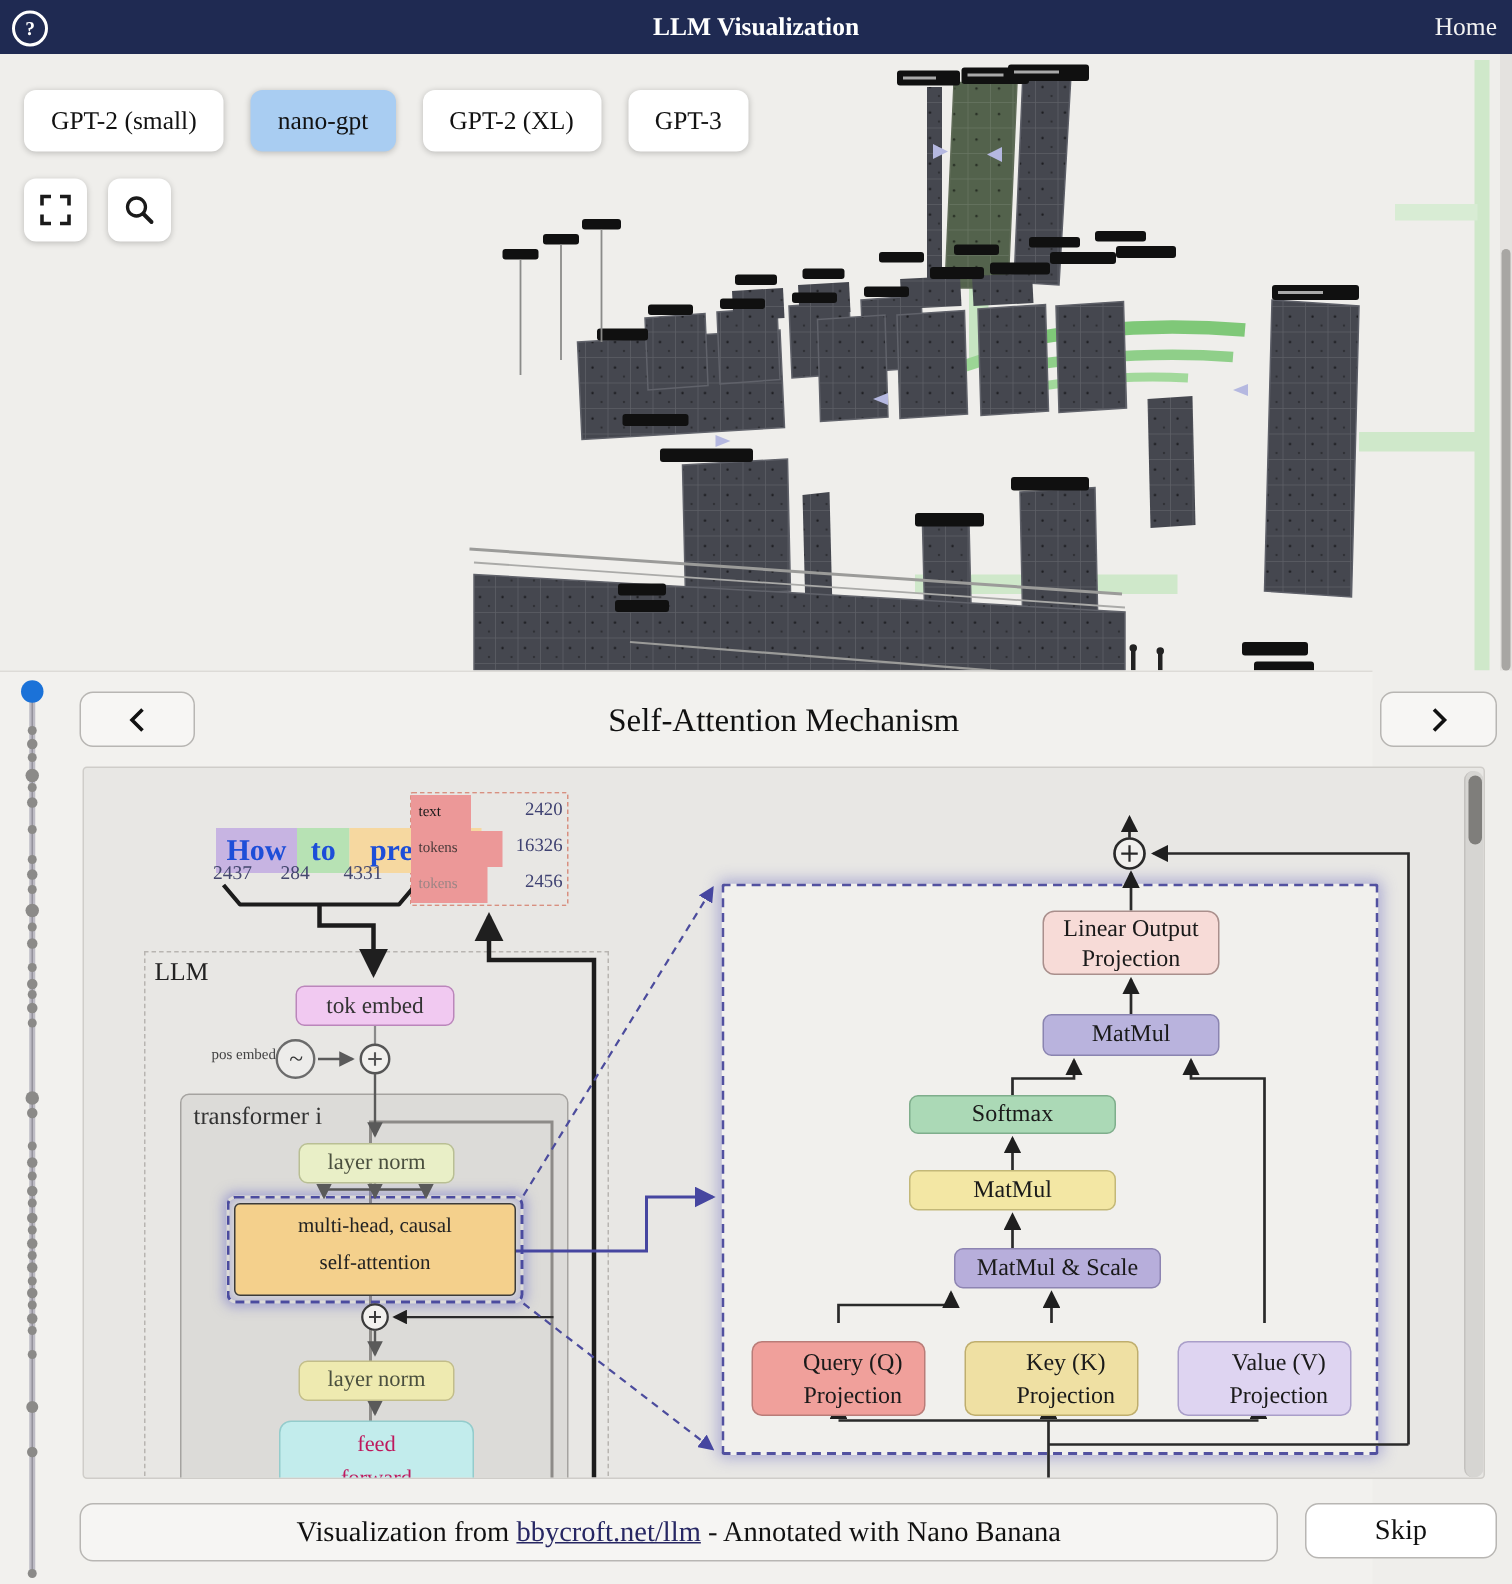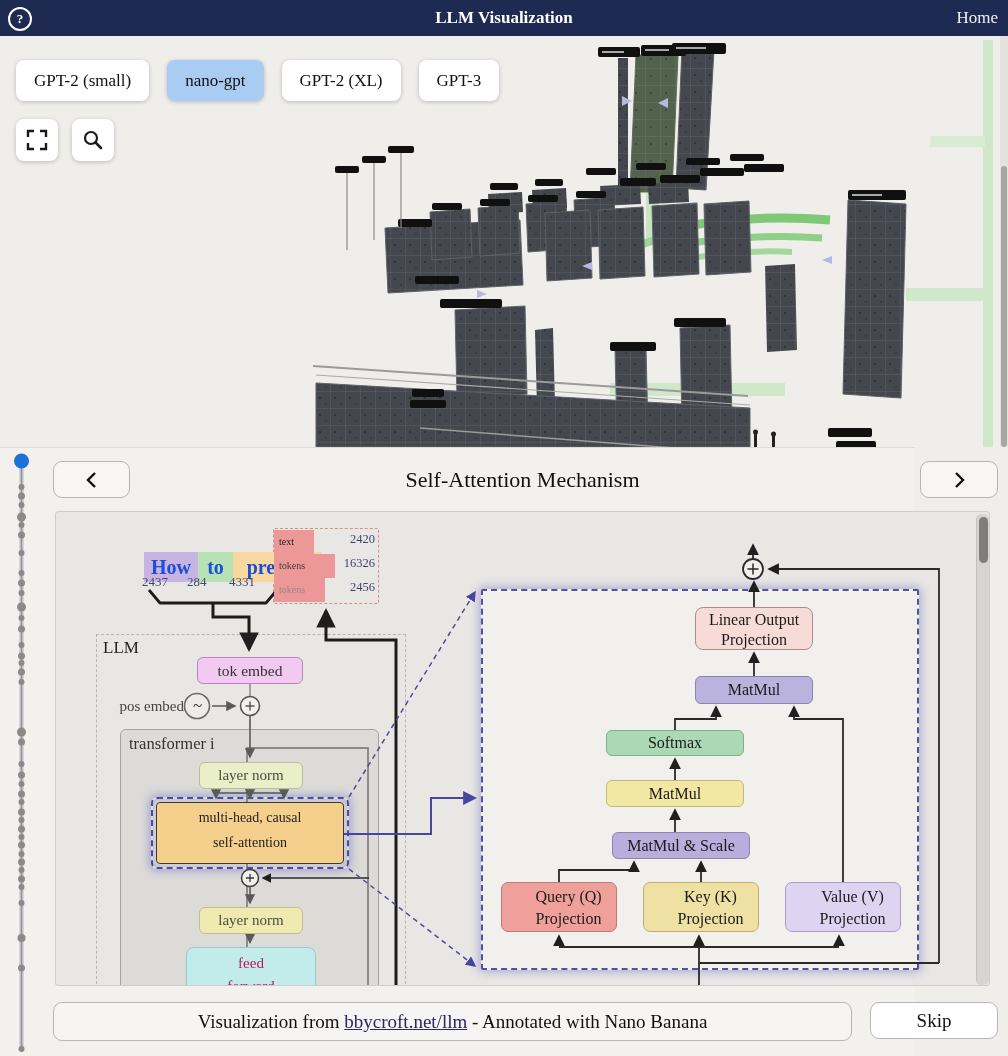--- a/index.html
+++ b/index.html
@@ -42,43 +42,43 @@
   .chip{position:absolute;top:40px;height:30px;line-height:30px;text-align:center;font-size:20px;font-weight:600;color:#1d4ed8;z-index:7;}
   .tokid{position:absolute;top:62px;font-size:13px;color:#44476e;z-index:7;}
   .vocab-dash{left:217px;top:16px;width:106px;height:76px;border:1.8px dashed #d89080;border-radius:2px;z-index:4;}
   .vrow{position:absolute;left:218px;height:24px;line-height:24px;padding-left:5px;font-size:10px;background:#ec9898;z-index:7;}
   .vnum{position:absolute;left:282px;width:37px;text-align:right;font-size:12.5px;color:#3f4272;z-index:7;}
   .llm-box{left:40px;top:122px;width:310px;height:360px;border:1.5px dashed #b8b5b1;z-index:1;}
   .llm-label{left:47px;top:126px;font-size:17px;color:#222;z-index:7;}
   .transformer{left:64px;top:217px;width:259px;height:263px;background:#dcdbd8;border:1.5px solid #a5a3a0;border-radius:6px;z-index:1;}
   .inner-rect{left:190px;top:235px;width:123px;height:245px;border:2px solid #8d8b88;z-index:2;}
   .tf-label{left:73px;top:222px;font-size:16.5px;color:#333;z-index:7;}
-  .pos-label{left:60px;top:186px;width:68px;text-align:right;font-size:15px;color:#444;z-index:7;}
+  .pos-label{left:60px;top:186px;width:68px;text-align:right;font-size:10px;color:#444;z-index:7;}
   .tilde{left:129px;top:182px;width:25px;height:25px;text-align:center;line-height:23px;font-size:17px;color:#333;z-index:7;}
   .dbox{position:absolute;text-align:center;z-index:7;border-radius:6px;}
   .tokembed{left:141px;top:145px;width:106px;height:27px;line-height:25px;font-size:15.5px;background:#f1c9f1;border:1px solid #bb86bb;color:#333;}
   .ln{left:143px;width:104px;height:27px;line-height:25px;font-size:15px;color:#4a4f3e;}
   .ln1{top:250px;background:#e9efc7;border:1px solid #b9bf94;}
   .ln2{top:395px;background:#eeeab0;border:1px solid #c2bd8a;}
   .attn-hl{left:95px;top:285px;width:198px;height:72px;border:2.5px dashed #4b4b9f;border-radius:6px;
            box-shadow:0 0 8px 2px rgba(110,110,200,.5), inset 0 0 6px 1px rgba(110,110,200,.35);z-index:4;}
   .attn{left:100px;top:290px;width:188px;height:62px;background:#f4d08c;border:1.5px solid #3a3a3a;border-radius:4px;font-size:14px;color:#222;}
   .attn .l1{margin-top:7px;} .attn .l2{margin-top:9px;}
   .feed{left:130px;top:435px;width:130px;height:55px;background:#c2ecec;border:1px solid #94cccc;border-radius:8px;font-size:15px;color:#be185d;}
   .feed .l1{margin-top:7px;} .feed .l2{margin-top:6px;}
   
   .detail{left:425px;top:77px;width:438px;height:381px;background:#f1f0ed;border:2.5px dashed #5251a0;border-radius:2px;
           box-shadow:0 0 10px 2px rgba(100,100,190,.45);z-index:1;}
   .lop{left:639px;top:95px;width:118px;height:43px;background:#f7dbd7;border:1px solid #a98f8c;border-radius:8px;font-size:16px;}
   .lop div{line-height:20px;} .lop .l1{margin-top:2px;}
   .mmt{left:639px;top:164px;width:118px;height:28px;line-height:26px;background:#b9b3dd;border:1px solid #8a84b0;font-size:16px;}
   .smx{left:550px;top:218px;width:138px;height:26px;line-height:24px;background:#abd9b6;border:1px solid #7fae8c;font-size:16px;}
   .mmm{left:550px;top:268px;width:138px;height:27px;line-height:25px;background:#f3e7a4;border:1px solid #c3b878;font-size:16px;}
-  .mms{left:556px;top:320px;width:138px;height:27px;line-height:25px;background:#b7aedb;border:1px solid #8d84b2;font-size:16px;}
-  .proj{top:370px;width:116px;height:50px;border-radius:7px;font-size:16px;padding-left:19px;}
+  .mms{left:580px;top:320px;width:138px;height:27px;line-height:25px;background:#b7aedb;border:1px solid #8d84b2;font-size:16px;}
+  .proj{top:382px;width:116px;height:50px;border-radius:7px;font-size:16px;padding-left:19px;}
   .proj div{line-height:22px;} .proj .l1{margin-top:3px;}
   .projQ{left:445px;background:#f0a09b;border:1px solid #b97c78;}
   .projK{left:587px;background:#efe0a3;border:1px solid #bfae6e;}
   .projV{left:729px;background:#ded4f1;border:1px solid #a99ec9;}
   .pscroll{left:920px;top:2px;width:13px;height:471px;background:#d6d5d2;border-left:1px solid #c3c1be;border-radius:6px;z-index:8;}
   .pthumb{position:absolute;left:2px;top:3px;width:9px;height:46px;background:#7f7e7b;border-radius:5px;}
   
   .cite{position:absolute;left:53px;top:554px;width:797px;height:37px;line-height:37px;text-align:center;
         background:#f6f5f3;border:1.5px solid #b8b6b3;border-radius:9px;font-size:19px;color:#111;}
   .cite-link{color:#272763;text-decoration:underline;cursor:pointer;}

